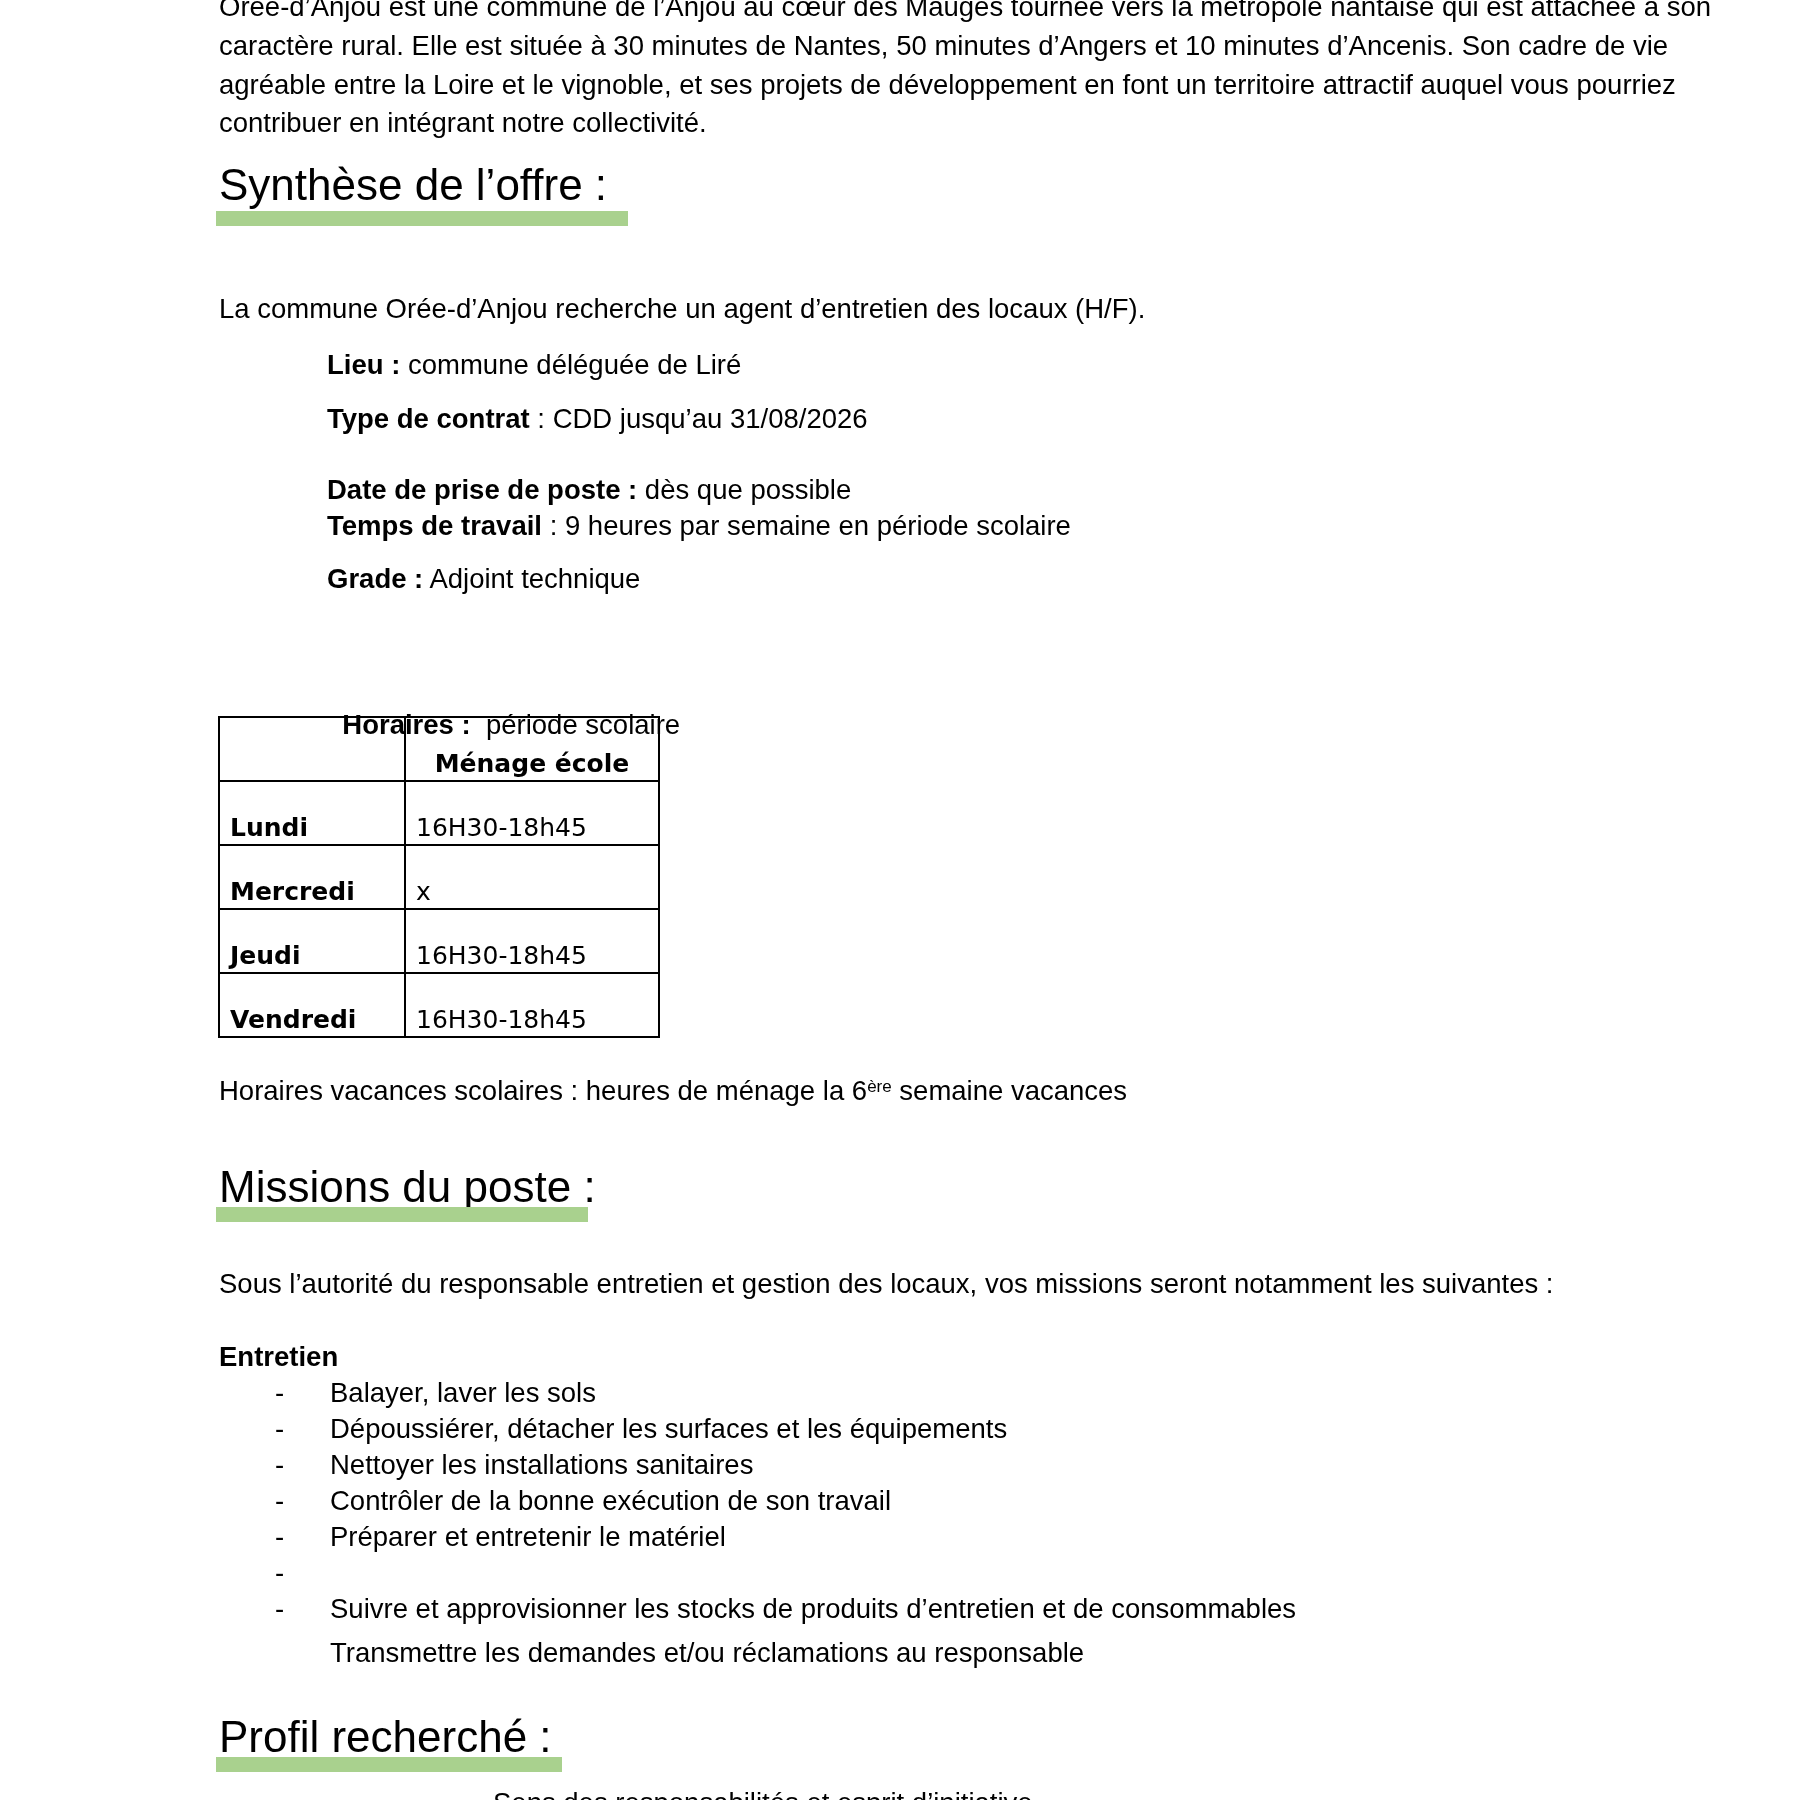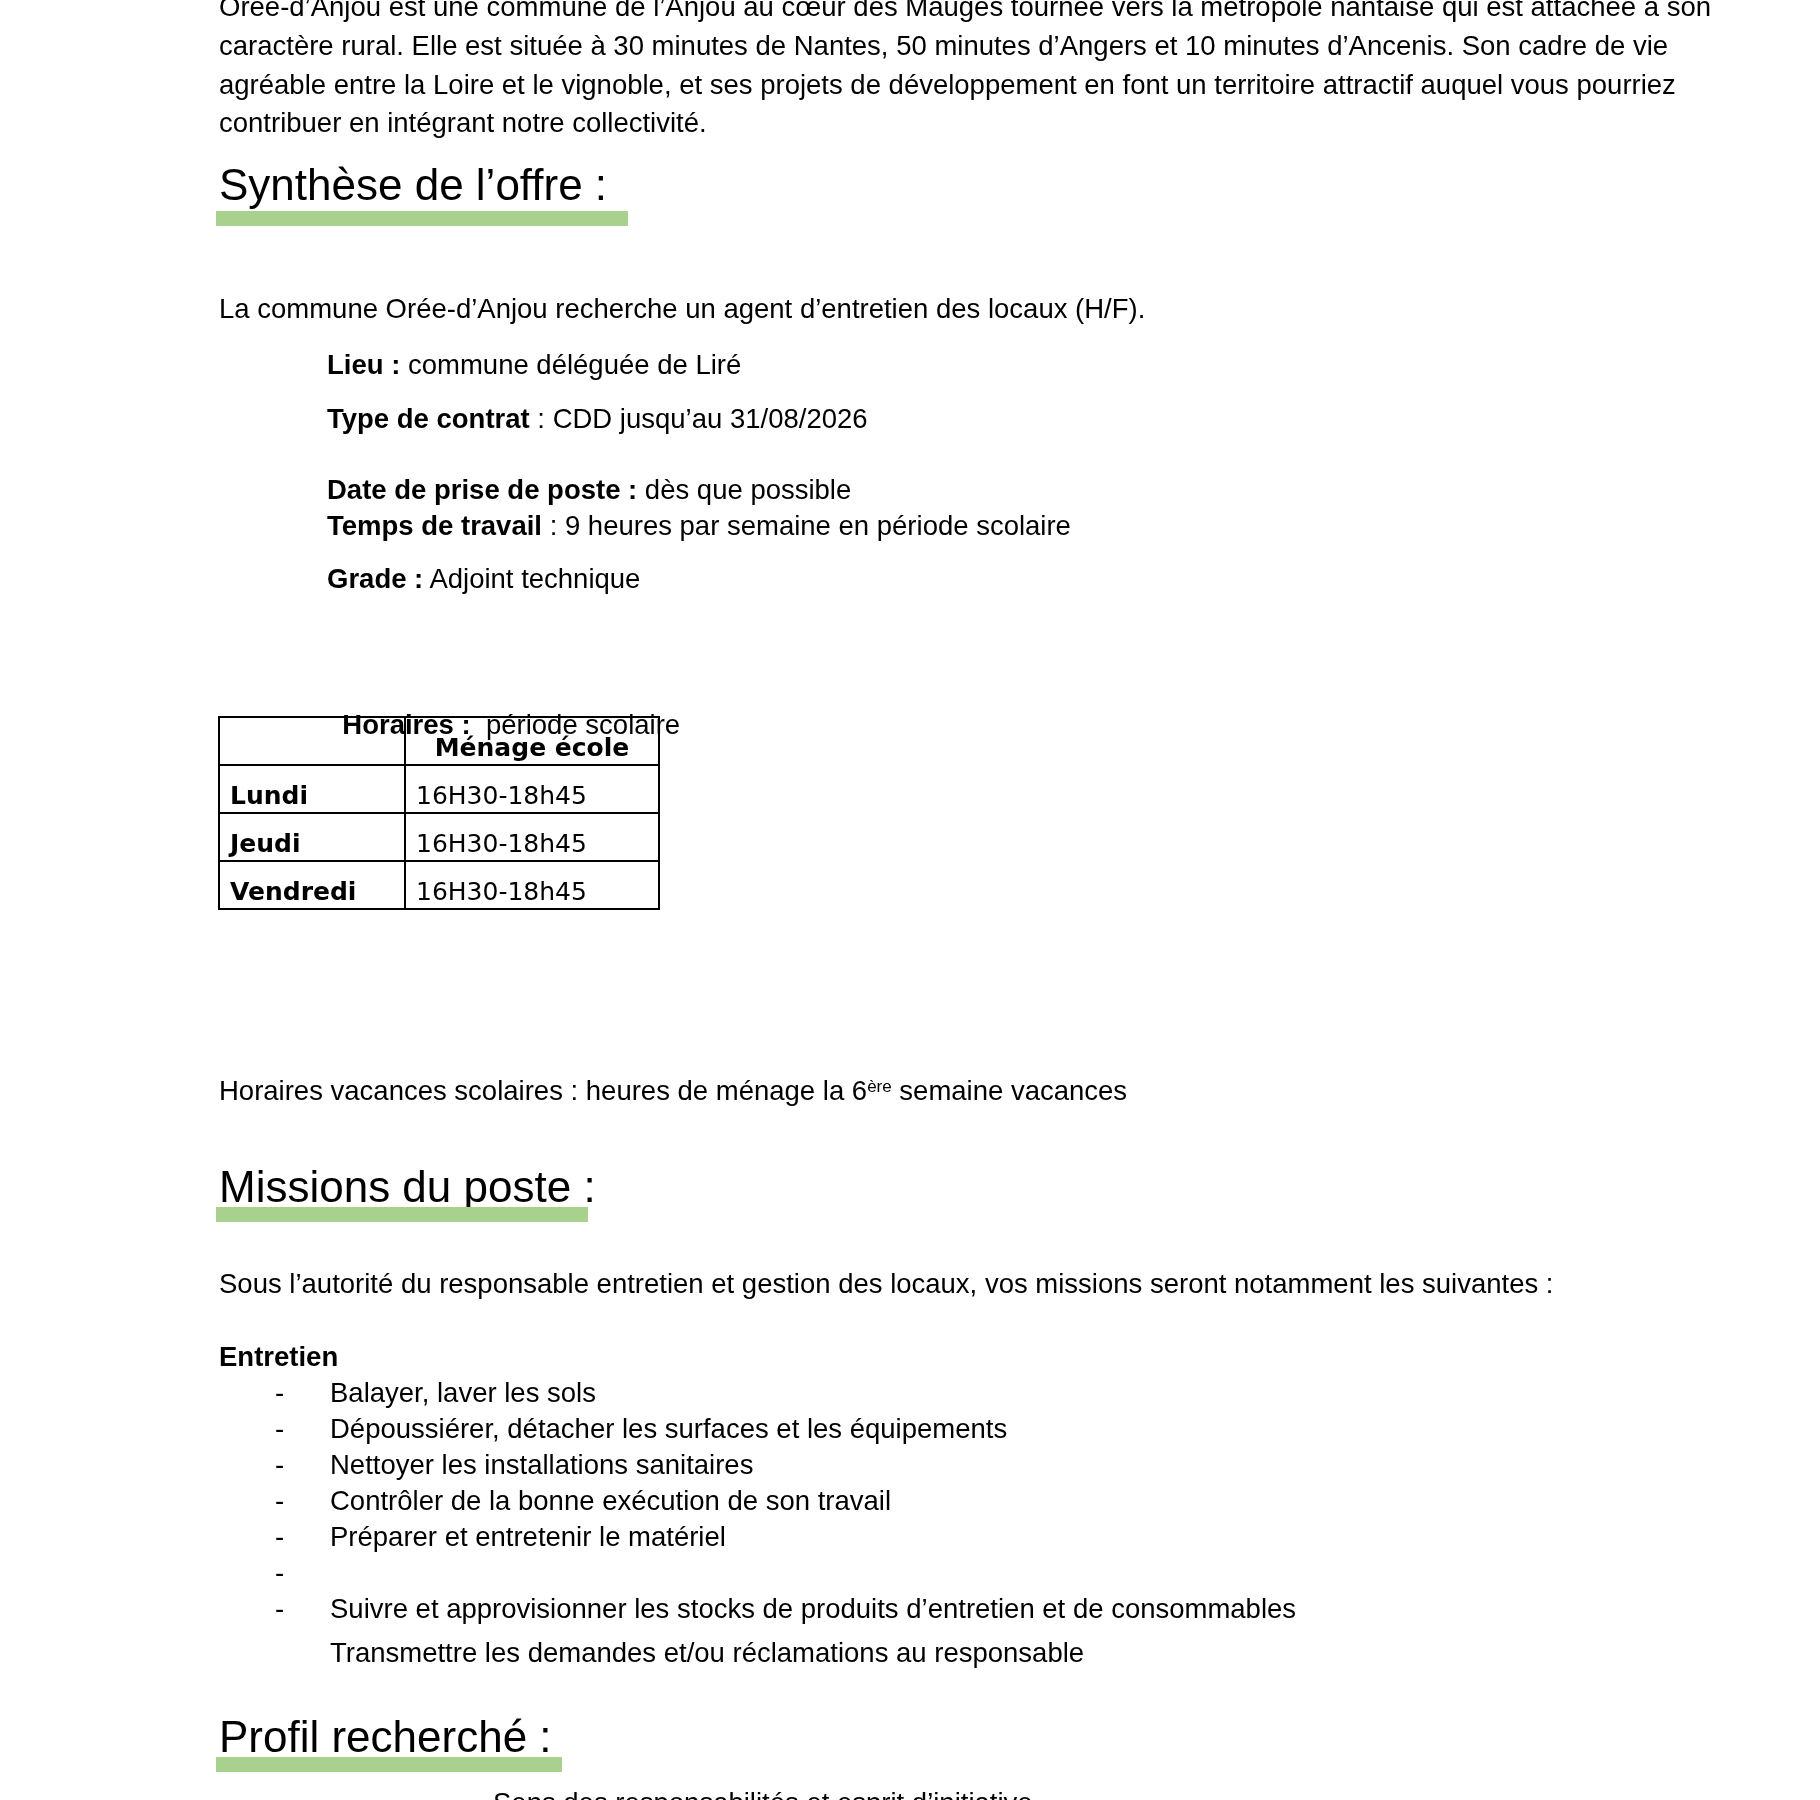--- a/index.html
+++ b/index.html
@@ -7,21 +7,21 @@
            font-family:"Liberation Sans", sans-serif; color:#000; }
     .abs { position:absolute; white-space:nowrap; }
     .p { font-size:27.5px; line-height:38.5px; }
     .intro { left:219px; top:-12px; width:1530px; white-space:normal; font-size:27.5px; line-height:38.8px; }
     .h2 { font-size:44px; font-weight:normal; left:219px; }
     .bar { position:absolute; background:#A9D18E; height:15px; left:216px; }
     .detail { left:327px; font-size:27.5px; }
     .detail b { font-weight:bold;text-align:right; }
     table.horaires { position:absolute; left:218px; top:716px; border-collapse:collapse;
                      font-family:"DejaVu Sans", sans-serif; font-size:25px; }
-    table.horaires td { border:2px solid #000; height:44px; padding:0 10px; vertical-align:bottom; padding-bottom:2px; }
+    table.horaires td { border:2px solid #000; height:44px; padding:16px 10px; vertical-align:bottom; padding-bottom:2px; }
     table.horaires td.day { width:164px; font-weight:bold; }
     table.horaires td.val { width:232px; }
     table.horaires td.head { font-weight:bold; text-align:center; }
     sup { font-size:17px; line-height:0; vertical-align:super; position:relative; top:2px; }
     .bullet-dash { position:absolute; left:275px; font-size:27.5px; }
     .bullet-text { position:absolute; left:330px; font-size:27.5px; white-space:nowrap; }
   </style>
 </head>
 <body>
 
@@ -54,20 +54,24 @@
 
 <table class="horaires">
   <tbody>
       <tr>
     <td class="day"></td>
     <td class="val head">Ménage école</td>
   </tr>
   <tr>
     <td class="day">Lundi</td>
     <td class="val">16H30-18h45</td>
+  </tr>
+  <tr>
+    <td class="day">Mercredi</td>
+    <td class="val">x</td>
   </tr>
   <tr>
     <td class="day">Jeudi</td>
     <td class="val">16H30-18h45</td>
   </tr>
   <tr>
     <td class="day">Vendredi</td>
     <td class="val">16H30-18h45</td>
   </tr>
 </tbody>

